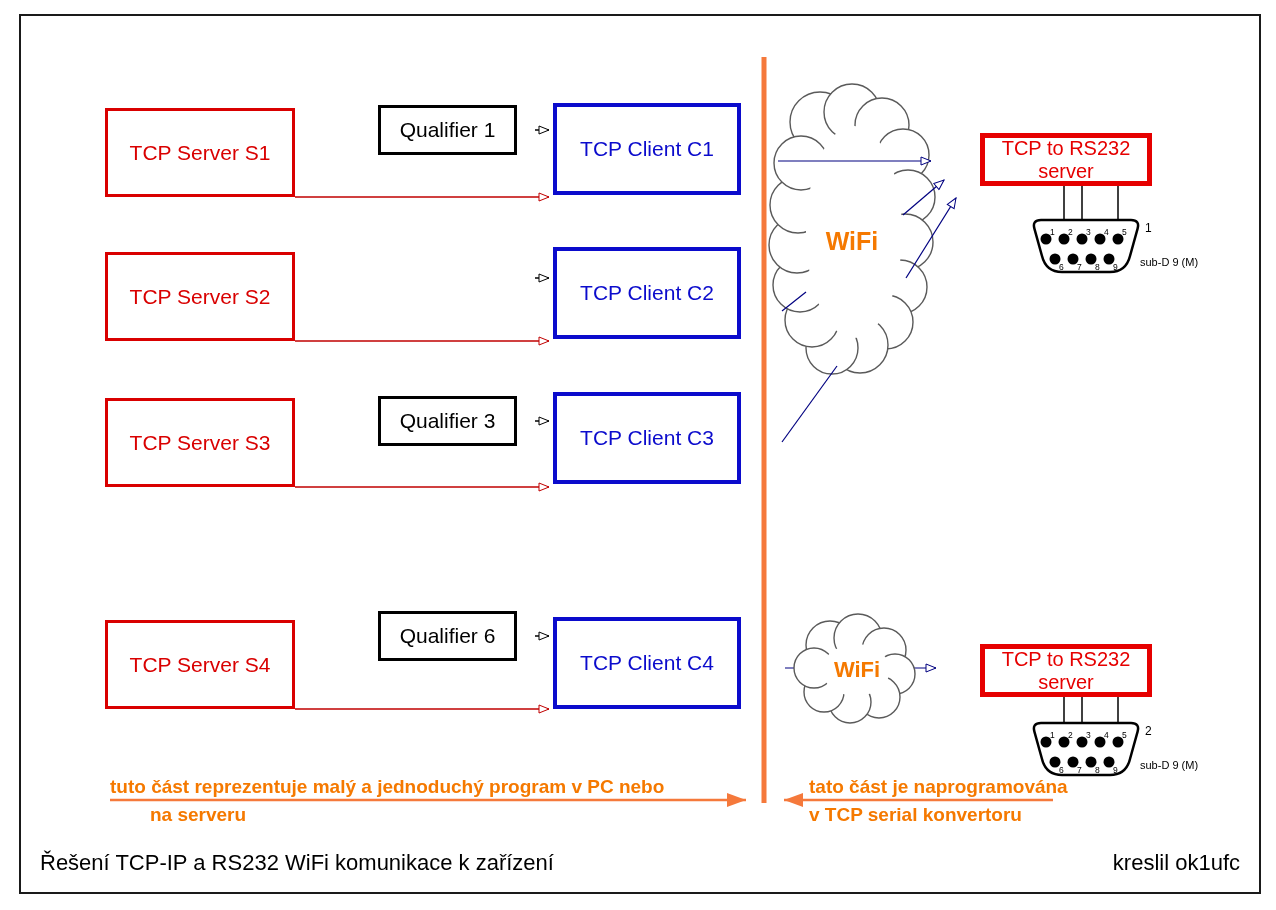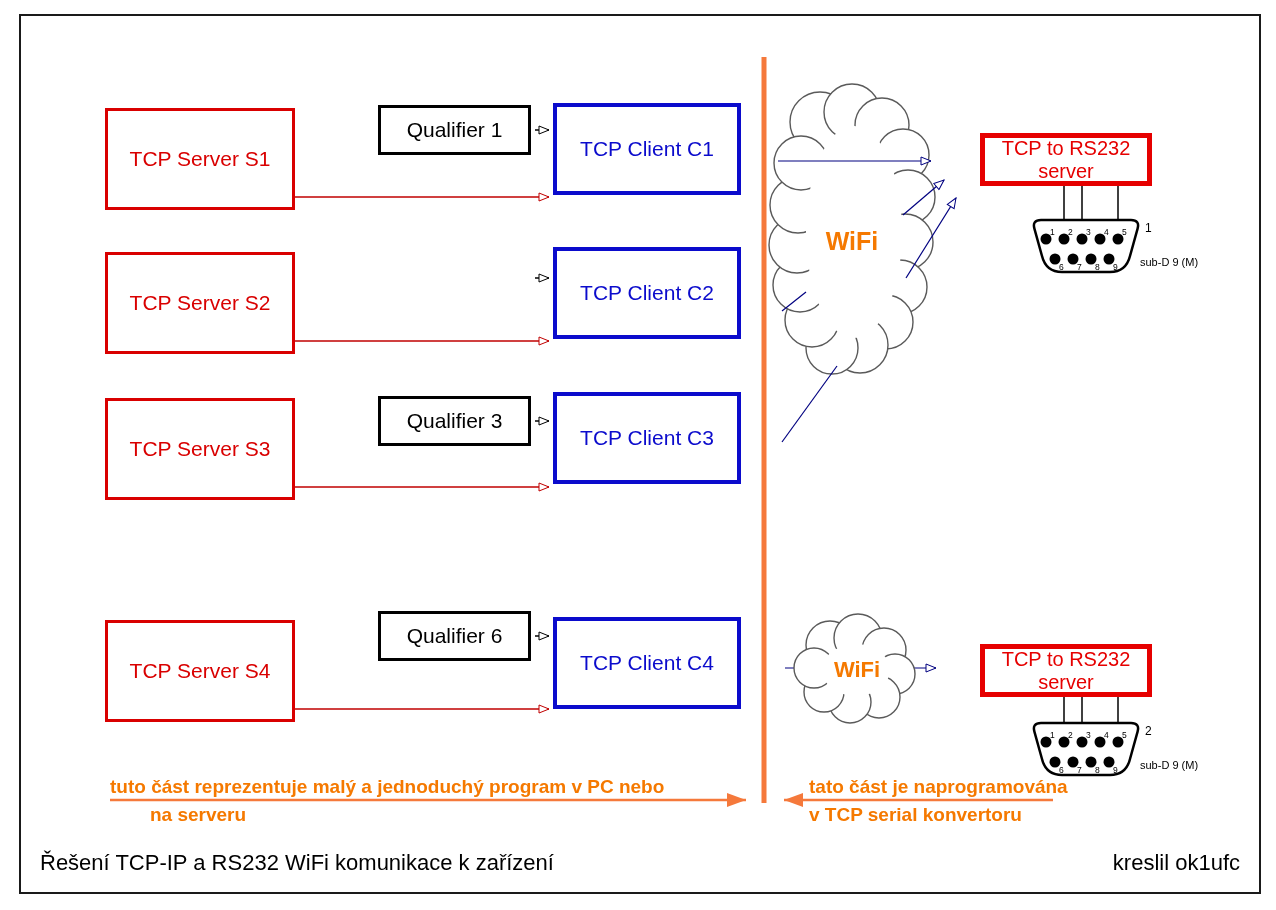--- a/index.html
+++ b/index.html
@@ -1,21 +1,21 @@
 <!DOCTYPE html>
 <html><head>
 <meta charset="utf-8">
 <style>
   html,body{margin:0;padding:0;background:#ffffff;}
   body{font-family:"Liberation Sans",sans-serif;}
   .stage{position:relative;width:1276px;height:910px;background:#ffffff;overflow:hidden;}
   .frame{position:absolute;left:19px;top:14px;width:1238px;height:876px;border:2px solid #1a1a1a;}
   .box{position:absolute;box-sizing:border-box;display:flex;align-items:center;justify-content:center;text-align:center;background:#ffffff;}
-  .server-box{left:105px;width:190px;height:102px;border:3px solid #d90000;color:#d90000;font-size:21px;}
-  .qualifier-box{left:378px;width:153px;height:50px;border:3px solid #000000;color:#000000;font-size:21px;}
+  .server-box{left:105px;width:190px;height:89px;border:3px solid #d90000;color:#d90000;font-size:21px;}
+  .qualifier-box{left:378px;width:139px;height:50px;border:3px solid #000000;color:#000000;font-size:21px;}
   .client-box{left:553px;width:188px;height:92px;border:4px solid #0b0bcc;color:#0b0bcc;font-size:21px;}
   .converter-box{left:980px;width:172px;height:53px;border:5px solid #e60000;color:#e60000;font-size:20px;}
   .s1{top:108px}.s2{top:252px}.s3{top:398px}.s4{top:620px}
   .q1{top:105px}.q2{top:253px}.q3{top:396px}.q4{top:611px}
   .c1{top:103px}.c2{top:247px}.c3{top:392px}.c4{top:617px}
   .v1{top:133px}.v2{top:644px}
   .overlay{position:absolute;left:0;top:0;pointer-events:none;}
   .ann{position:absolute;color:#f57900;font-weight:bold;font-size:19px;white-space:nowrap;}
   .ann-l1{left:110px;top:776px;}
   .ann-l2{left:110px;top:804px;margin-left:40px;}

